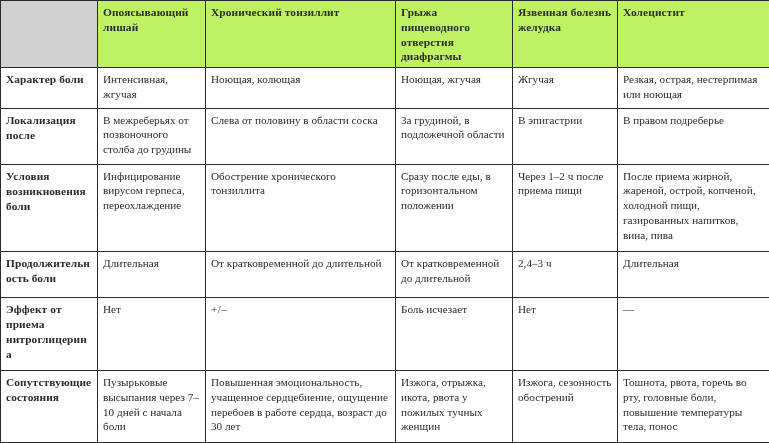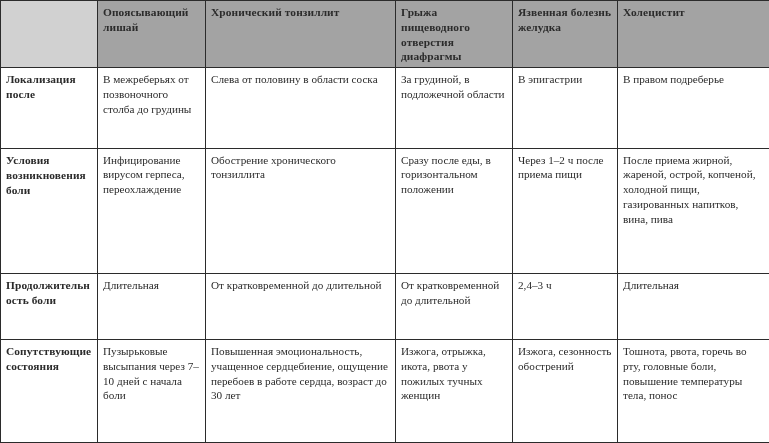--- a/index.html
+++ b/index.html
@@ -36,21 +36,21 @@
     padding: 4px 5px 3px 5px;
     font-size: 11.2px;
     line-height: 1.32;
     word-wrap: break-word;
     overflow-wrap: break-word;
     hyphens: manual;
   }
 
   
   #diff-table thead th {
-    background: #a3a3a3;
+    background: #bef264;
     font-weight: bold;
     font-size: 11.4px;
     line-height: 1.3;
     letter-spacing: 0.1px;
     text-align: left;
     height: 46px;
   }
   #diff-table thead th.corner-cell {
     background: #d1d1d1;
   }
@@ -98,20 +98,28 @@
       <th class="corner-cell"></th>
       <th>Опоясывающий лишай</th>
       <th>Хронический тонзиллит</th>
       <th>Грыжа пищеводного отверстия диафрагмы</th>
       <th>Язвенная болезнь желудка</th>
       <th>Холецистит</th>
     </tr>
   </thead>
   <tbody>
 
+    <tr class="r0">
+      <th class="row-head">Характер боли</th>
+      <td class="cell">Интенсивная, жгучая</td>
+      <td class="cell">Ноющая, колющая</td>
+      <td class="cell">Ноющая, жгучая</td>
+      <td class="cell">Жгучая</td>
+      <td class="cell">Резкая, острая, нестерпимая или ноющая</td>
+    </tr>
 
     <tr class="r1">
       <th class="row-head">Локализация после</th>
       <td class="cell">В межреберьях от позвоночного столба до грудины</td>
       <td class="cell">Слева от половину в области соска</td>
       <td class="cell">За грудиной, в подложечной области</td>
       <td class="cell">В эпигастрии</td>
       <td class="cell">В правом подреберье</td>
     </tr>
 
@@ -127,20 +135,28 @@
     <tr class="r3">
       <th class="row-head">Продолжительность боли</th>
       <td class="cell">Длительная</td>
       <td class="cell">От кратковременной до длительной</td>
       <td class="cell">От кратковременной до длительной</td>
       <td class="cell">2,4–3 ч</td>
       <td class="cell">Длительная</td>
     </tr>
 
 
+    <tr class="r5">
+      <th class="row-head">Эффект от приема нитроглицерина</th>
+      <td class="cell">Нет</td>
+      <td class="cell dash-cell">+/–</td>
+      <td class="cell">Боль исчезает</td>
+      <td class="cell">Нет</td>
+      <td class="cell dash-cell">—</td>
+    </tr>
 
     <tr class="r6">
       <th class="row-head">Сопутствующие состояния</th>
       <td class="cell">Пузырьковые высыпания через 7–10 дней с начала боли</td>
       <td class="cell">Повышенная эмоциональность, учащенное сердцебиение, ощущение перебоев в работе сердца, возраст до 30 лет</td>
       <td class="cell">Изжога, отрыжка, икота, рвота у пожилых тучных женщин</td>
       <td class="cell">Изжога, сезонность обострений</td>
       <td class="cell">Тошнота, рвота, горечь во рту, головные боли, повышение температуры тела, понос</td>
     </tr>
 

